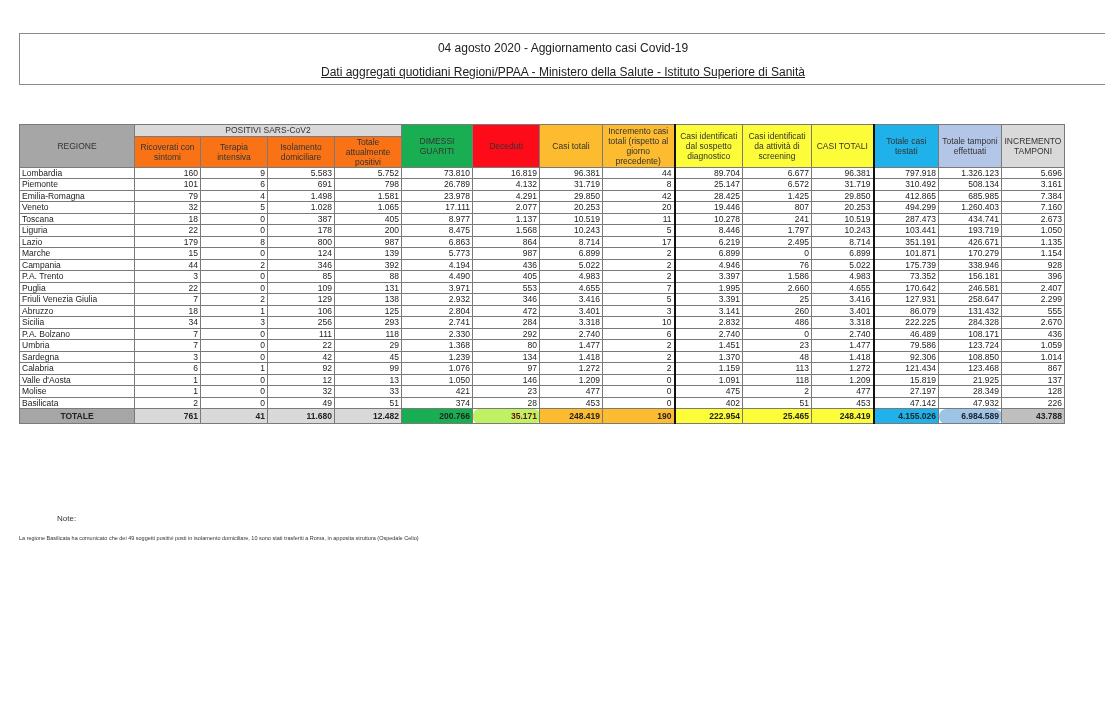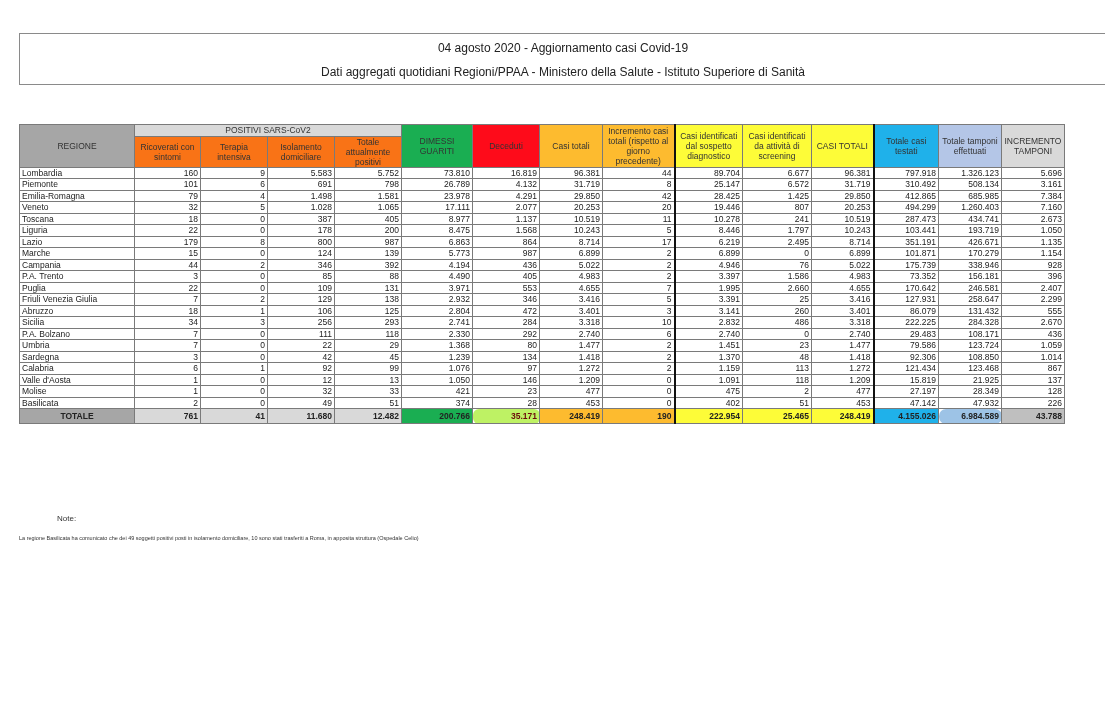--- a/index.html
+++ b/index.html
@@ -1,21 +1,21 @@
 <!DOCTYPE html>
 <html><head>
 <meta charset="utf-8">
 <style>
   html, body { margin:0; padding:0; background:#ffffff; }
   body { width:1105px; height:721px; position:relative; overflow:hidden;
          font-family:"Liberation Sans", sans-serif; color:#222; }
   .title-box { position:absolute; left:19px; top:33px; width:1088px; height:52px;
                border:1px solid #8a8a8a; box-sizing:border-box; text-align:center; }
   .title-box .t1 { font-size:12px; margin-top:7px; color:#222; }
-  .title-box .t2 { font-size:12px; margin-top:10px; color:#222; }
+  .title-box .t2 { font-size:12px; margin-top:10px; color:#222;text-decoration:underline; }
   table.data { position:absolute; left:19px; top:124px; border-collapse:collapse;
                table-layout:fixed; font-size:8.5px; }
   table.data td, table.data th { border:1px solid #7a7a7a; padding:0 2px; line-height:10.5px;
                height:10.5px; overflow:hidden; white-space:nowrap; }
   table.data th { font-weight:normal; white-space:normal; text-align:center; vertical-align:middle;
                line-height:10px; font-size:8.5px; color:#333; }
   th.group { background:#d9d9d9; font-weight:bold; font-size:11px; height:16px; color:#222; }
   th.reg { background:#a6a6a6; font-weight:bold; font-size:8.5px; color:#222; }
   th.sub { background:#f97316; height:50px; }
   th.green { background:#1aae52; }
@@ -334,21 +334,21 @@
         <td class="num">0</td>
         <td class="num">111</td>
         <td class="num">118</td>
         <td class="num">2.330</td>
         <td class="num">292</td>
         <td class="num">2.740</td>
         <td class="num">6</td>
         <td class="num thick-l">2.740</td>
         <td class="num">0</td>
         <td class="num">2.740</td>
-        <td class="num thick-l">29.483</td>
+        <td class="num thick-l">46.489</td>
         <td class="num">108.171</td>
         <td class="num">436</td>
       </tr>
       <tr>
         <td class="name">Umbria</td>
         <td class="num">7</td>
         <td class="num">0</td>
         <td class="num">22</td>
         <td class="num">29</td>
         <td class="num">1.368</td>

